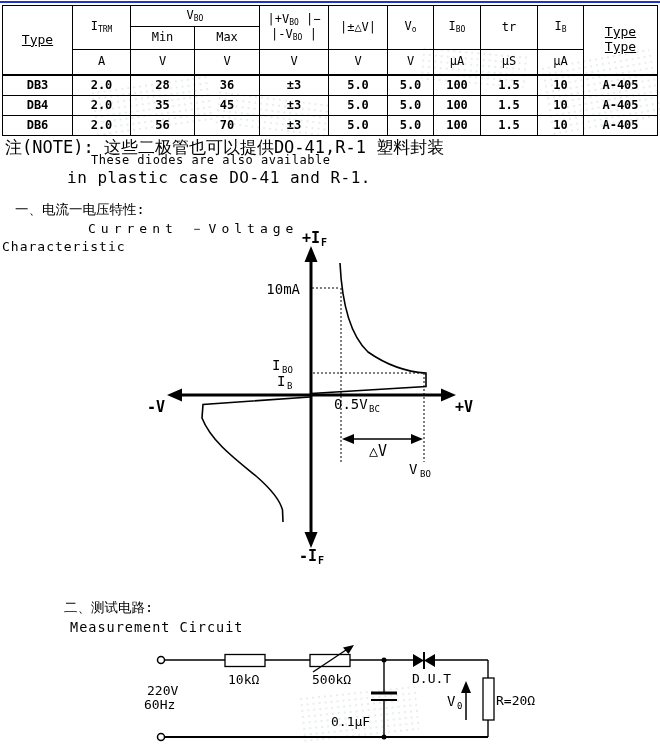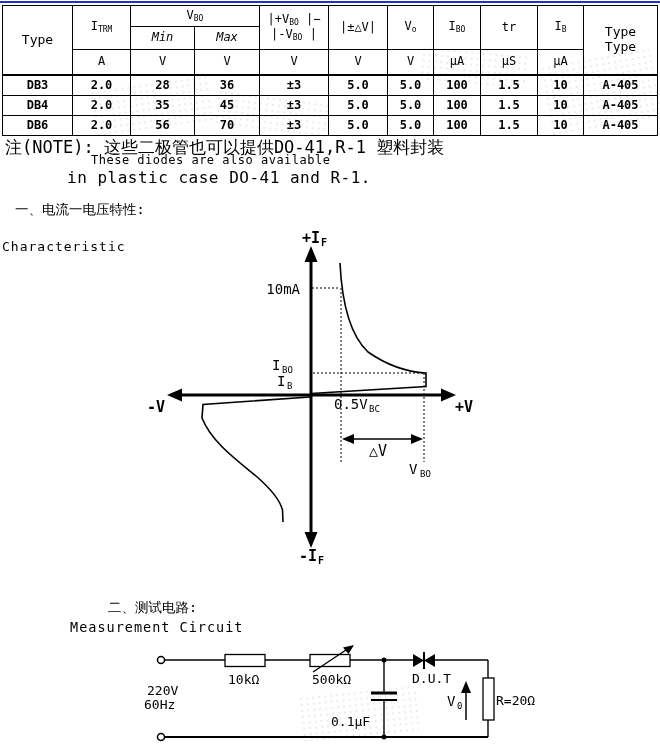--- a/index.html
+++ b/index.html
@@ -4,23 +4,23 @@
 <style>
   html,body{margin:0;padding:0;background:#fff;}
   #canvas{position:relative;width:660px;height:748px;background:#fff;overflow:hidden;
           font-family:"DejaVu Sans Mono","Liberation Mono",monospace;color:#000;}
   #topline{position:absolute;left:0;top:1px;width:660px;height:2px;}
   
   #spec-table{position:absolute;left:2px;top:5px;border-collapse:collapse;table-layout:fixed;}
   #spec-table td,#spec-table th{border:1px solid #000;padding:0;text-align:center;vertical-align:middle;
         font-size:12px;font-weight:normal;line-height:1.15;background:transparent;}
   #spec-table tr.h1 td{height:20px;}
-  #spec-table tr.h2 td{height:22px;font-style:italic;}
+  #spec-table tr.h2 td{height:22px;}
   #spec-table tr.h3 td{height:24px;border-bottom:2px solid #000;}
-  #spec-table td.thick{border-bottom:2px solid #000;}
+  #spec-table td.thick{border-bottom:2px solid #000;text-decoration:underline;}
   #spec-table tr.data td{height:19px;font-weight:bold;}
   #spec-table .hd{font-size:13px;}
   sub{font-size:8px;vertical-align:-2px;letter-spacing:0;}
   .unit{font-size:11px;}
   .twoline{font-size:11px;line-height:1.2;}
   
   .txt{position:absolute;white-space:nowrap;}
   
   .wm{position:absolute;opacity:.33;pointer-events:none;
       background-image:radial-gradient(rgba(125,165,125,.55) 1.2px,transparent 1.4px);
@@ -130,23 +130,24 @@
           <td>A-405</td>
     </tr>
   </tbody>
     </table>
 
   <div class="txt" style="left:5px;top:136px;font-size:17px;">注(NOTE): 这些二极管也可以提供DO-41,R-1 塑料封装</div>
   <div class="txt" style="left:67px;top:153px;font-size:12px;letter-spacing:.5px;margin-left:24px;">These diodes are also available</div>
   <div class="txt" style="left:67px;top:168px;font-size:16px;letter-spacing:.5px;">in plastic case DO-41 and R-1.</div>
 
   <div class="txt" style="left:15px;top:201px;font-size:13.5px;">一、电流一电压特性:</div>
+  <div class="txt" style="left:88px;top:220px;font-size:13px;letter-spacing:5px;">Current －Voltage</div>
   <div class="txt" style="left:2px;top:239px;font-size:13px;letter-spacing:1px;">Characteristic</div>
 
-  <div class="txt" style="left:64px;top:599px;font-size:13.5px;margin-left:44px;">二、测试电路:</div>
+  <div class="txt" style="left:64px;top:599px;font-size:13.5px;">二、测试电路:</div>
   <div class="txt" style="left:70px;top:619px;font-size:13.5px;letter-spacing:1px;text-align:right;">Measurement  Circuit</div>
 
   <svg id="draw" width="660" height="748" viewBox="0 0 660 748">
 
     <g>
 
       <line x1="311" y1="252" x2="311" y2="540" stroke="#000" stroke-width="3"></line>
       <polygon points="311,246 304.5,262 317.5,262" fill="#000"></polygon>
       <polygon points="311,548 304.5,532 317.5,532" fill="#000"></polygon>
       <line x1="174" y1="395" x2="450" y2="395" stroke="#000" stroke-width="3"></line>

